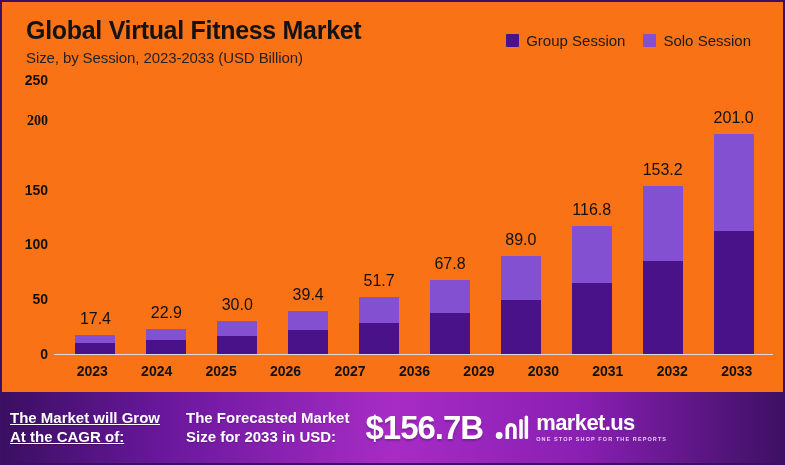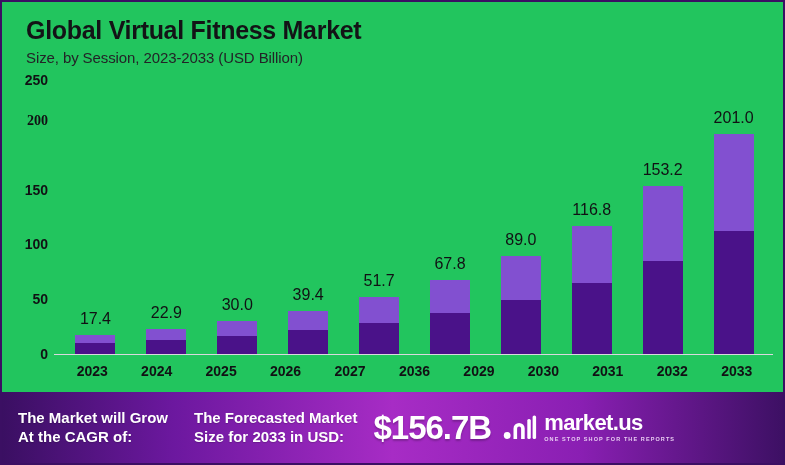--- a/index.html
+++ b/index.html
@@ -4,21 +4,21 @@
 <style>
   html,body{margin:0;padding:0;}
   body{
     width:785px;height:465px;overflow:hidden;
     background:#ffffff;
     font-family:"Liberation Sans",sans-serif;
     -webkit-font-smoothing:antialiased;
   }
   #card{
     position:relative;width:785px;height:465px;box-sizing:border-box;
-    border:2px solid #3b0f63;background:#22c55e;
+    border:2px solid #3b0f63;background:#f97316;
   }
 
   
   #header{position:absolute;left:0;top:0;width:781px;height:78px;}
   #title{
     position:absolute;left:24px;top:14px;
     font-size:25px;font-weight:bold;color:#131316;letter-spacing:-.3px;
     white-space:nowrap;
   }
   #subtitle{
@@ -74,21 +74,21 @@
     display:flex;align-items:center;
   }
   .f-label{
     color:#ffffff;font-size:15px;font-weight:bold;line-height:1.25;
     white-space:nowrap;text-shadow:0 1px 1px rgba(0,0,0,.18);
   }
   .f-big{
     color:#ffffff;font-size:33px;font-weight:bold;letter-spacing:-1px;
     white-space:nowrap;text-shadow:0 2px 2px rgba(0,0,0,.22);
   }
-  #f-cagr-label{margin-left:16px;}
+  #f-cagr-label{margin-left:8px;text-decoration:underline;}
   #f-cagr-value{margin-left:18px;}
   #f-fore-label{margin-left:26px;}
   #f-fore-value{margin-left:16px;}
   #logo{display:flex;align-items:center;gap:7px;margin-left:12px;}
   #logo-mark{flex:none;}
   #logo-text{display:flex;flex-direction:column;line-height:1;}
   #logo-word{
     color:#ffffff;font-size:22px;font-weight:bold;letter-spacing:-.6px;white-space:nowrap;
   }
   #logo-tag{
@@ -98,20 +98,30 @@
 </style>
 </head>
 <body>
 
 <div id="card">
 
   <div id="header">
     <div id="title">Global Virtual Fitness Market</div>
     <div id="subtitle">Size, by Session, 2023-2033 (USD Billion)</div>
 
+    <div id="legend">
+      <div class="lg-item">
+        <span class="lg-swatch" style="background:#4a1289"></span>
+        <span class="lg-label">Group Session</span>
+      </div>
+      <div class="lg-item">
+        <span class="lg-swatch" style="background:#8250d0"></span>
+        <span class="lg-label">Solo Session</span>
+      </div>
+    </div>
   </div>
 
   <div id="plot">
     <div id="yaxis">
         <div class="ytick" style="top: 274px;">0</div>
         <div class="ytick" style="top: 219.2px;">50</div>
         <div class="ytick" style="top: 164.4px;">100</div>
         <div class="ytick" style="top: 109.6px;">150</div>
         <div class="ytick" style="top: 41px; font-family: Liberation Serif, serif;">200</div>
         <div class="ytick" style="top: 0px;">250</div>

